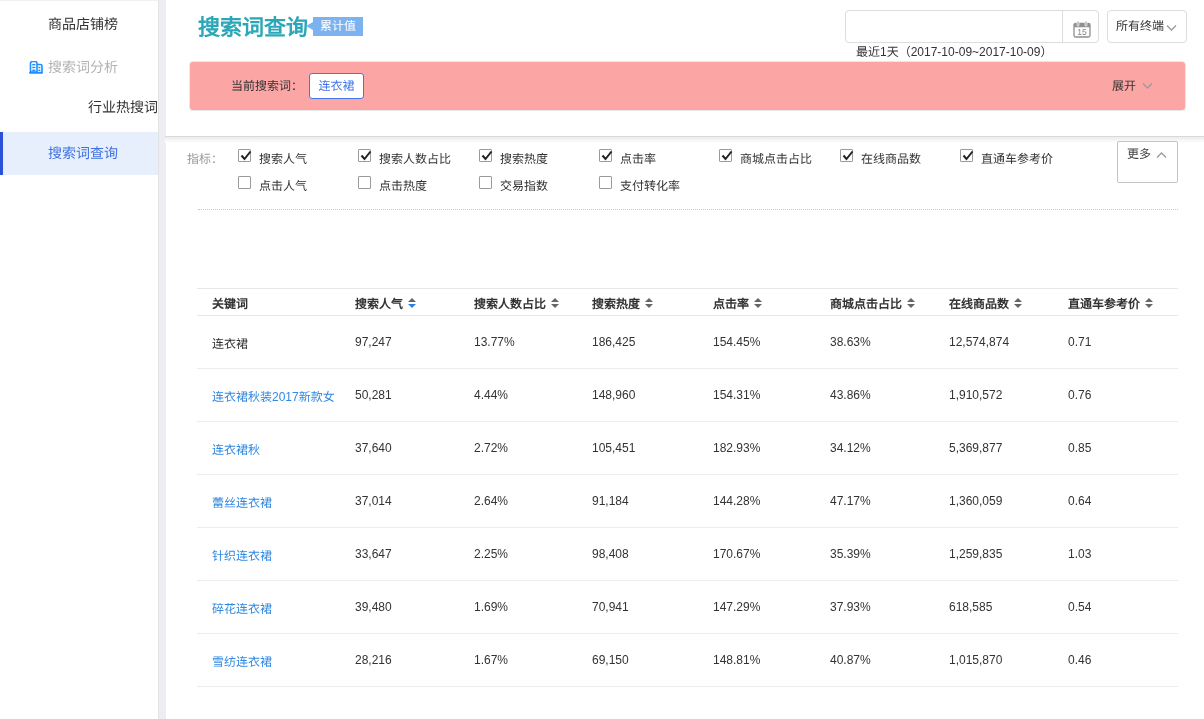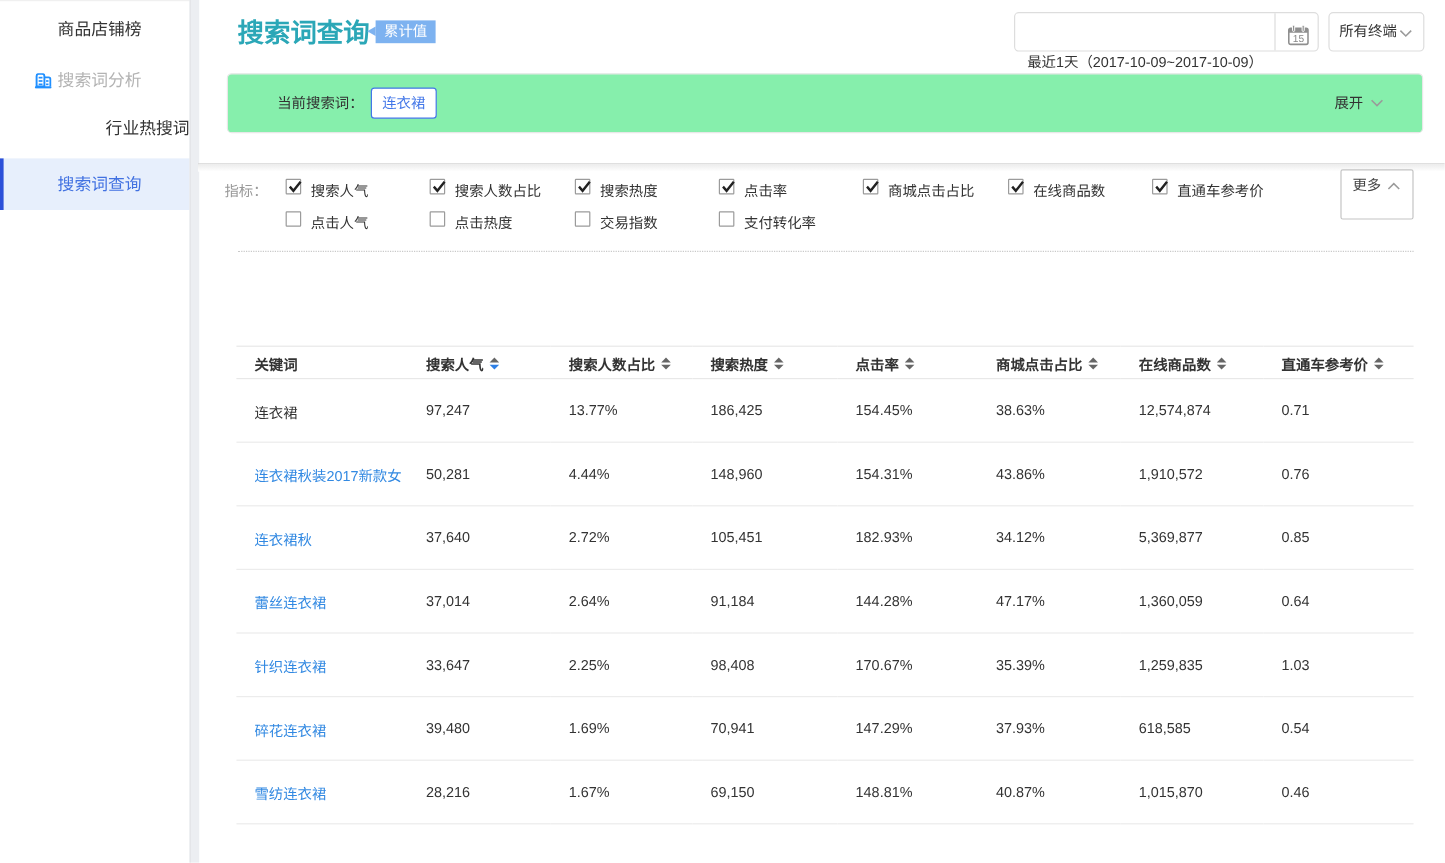--- a/index.html
+++ b/index.html
@@ -24,21 +24,21 @@
 
 #datebox { position:absolute; left:845px; top:10px; width:254px; height:33px; border:1px solid #ddd; border-radius:4px; background:#fff; }
 #datebox .dtext { position:absolute; left:10px; top:0; line-height:31px; color:#333;margin-top:26px; }
 #datebox .dsep { position:absolute; left:216px; top:0; width:1px; height:31px; background:#ddd; }
 #calicon { position:absolute; left:227px; top:9px; }
 #termbox { position:absolute; left:1107px; top:10px; width:80px; height:33px; border:1px solid #ddd; border-radius:4px; background:#fff; }
 #termbox .ttext { position:absolute; left:8px; top:0; line-height:31px; color:#333; }
 #termbox svg { position:absolute; right:9px; top:13px; }
 
 
-#filterbox { position:absolute; left:189px; top:61px; width:997px; height:50px; border:1px solid #e8e8e8; border-radius:4px; background:#86efac; }
+#filterbox { position:absolute; left:189px; top:61px; width:997px; height:50px; border:1px solid #e8e8e8; border-radius:4px; background:#fca5a5; }
 #filterbox .flabel { position:absolute; left:41px; top:0; line-height:48px; color:#333; }
 #filterbox .fbtn { position:absolute; left:119px; top:11px; width:55px; height:26px; border:1px solid #4377e8; border-radius:3px; color:#4377e8; text-align:center; line-height:24px; background:#fff; }
 #filterbox .expand { position:absolute; right:49px; top:0; line-height:48px; color:#333; }
 #filterbox .expand svg { position:absolute; right:-17px; top:20px; }
 
 
 #hdivider { position:absolute; left:165px; top:136px; width:1039px; height:1px; background:#d8d8d8; }
 #hshadow { position:absolute; left:165px; top:137px; width:1039px; height:6px; background:linear-gradient(#ececec,#ffffff); }
 
 

